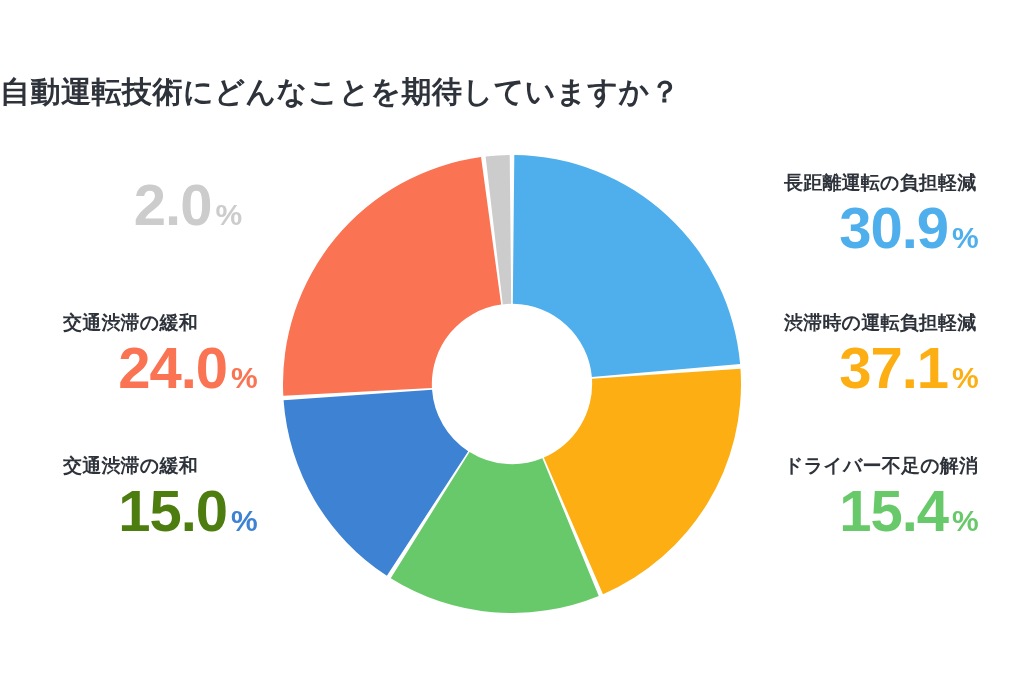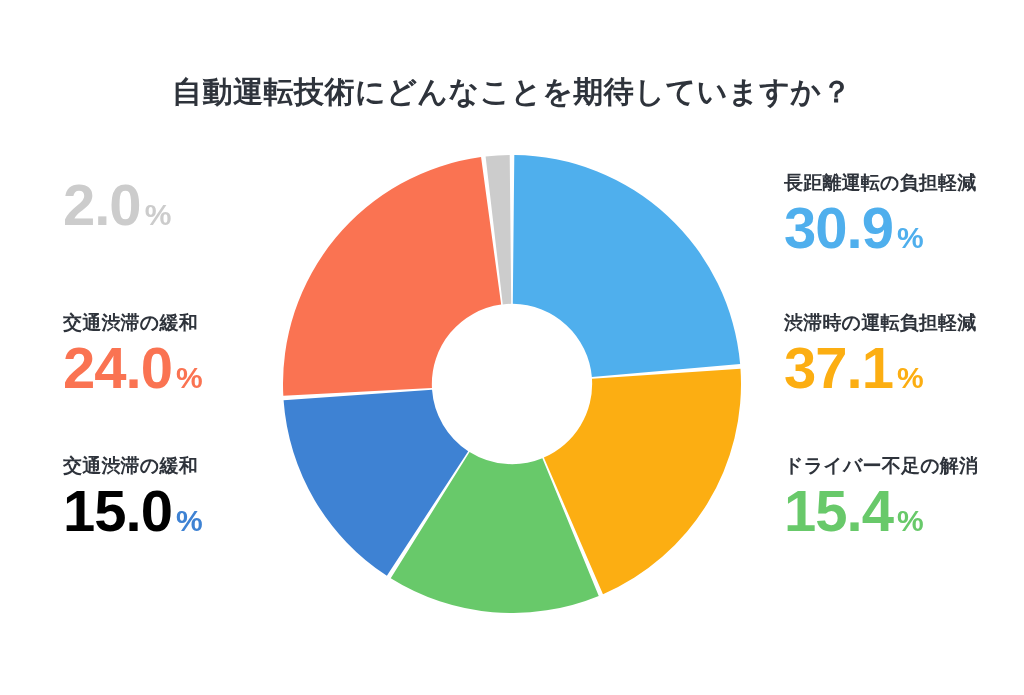--- a/index.html
+++ b/index.html
@@ -14,21 +14,20 @@
     overflow: hidden;
     font-family: "Liberation Sans", "DejaVu Sans", sans-serif;
     color: #2b2f36;
   }
 
   #chart-title {
     position: absolute;
     top: 52px;
     left: 0;
     width: 1024px;
-    text-align: center;
     font-size: 30px;
     font-weight: bold;
     letter-spacing: 0.5px;
     color: #2e333b;
     white-space: nowrap;
   }
 
   
   #donut-wrap {
     position: absolute;
@@ -56,20 +55,21 @@
     font-weight: bold;
     color: #2e333b;
     line-height: 1.2;
     white-space: nowrap;
     letter-spacing: 0.2px;
   }
   .legend-value {
     margin-top: 4px;
     line-height: 1;
     white-space: nowrap;
+    text-align: center;
   }
   .legend-number {
     font-size: 58px;
     font-weight: bold;
     letter-spacing: -1px;
   }
   .legend-pct {
     font-size: 30px;
     font-weight: bold;
     margin-left: 4px;
@@ -107,21 +107,21 @@
 <div class="legend-block left row-2">
   <div class="legend-name">交通渋滞の緩和</div>
   <div class="legend-value">
     <span class="legend-number" style="color: rgb(250, 115, 82);">24.0</span><span class="legend-pct" style="color: rgb(250, 115, 82);">%</span>
   </div>
 </div>
 
 <div class="legend-block left row-3">
   <div class="legend-name">交通渋滞の緩和</div>
   <div class="legend-value">
-    <span class="legend-number" style="color: #000000;">15.0</span><span class="legend-pct" style="color: rgb(62, 130, 211);">%</span>
+    <span class="legend-number" style="color: #4d7c0f;">15.0</span><span class="legend-pct" style="color: rgb(62, 130, 211);">%</span>
   </div>
 </div>
 
 <div class="legend-block right row-1">
   <div class="legend-name">長距離運転の負担軽減</div>
   <div class="legend-value">
     <span class="legend-number" style="color: rgb(79, 175, 237);">30.9</span><span class="legend-pct" style="color: rgb(79, 175, 237);">%</span>
   </div>
 </div>
 

